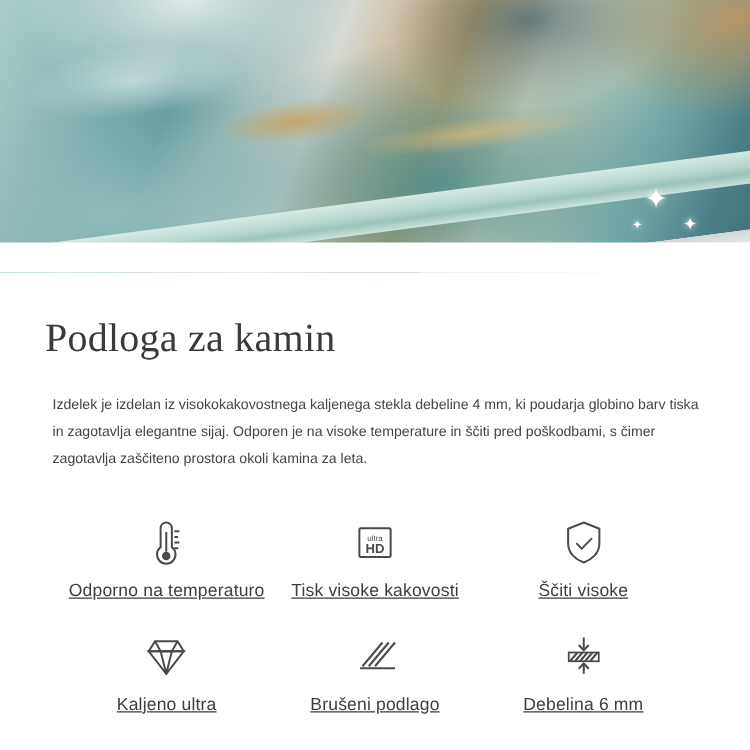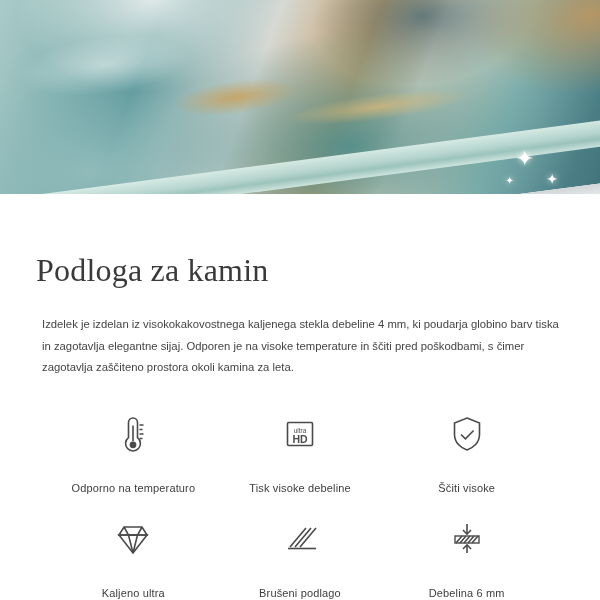--- a/index.html
+++ b/index.html
@@ -129,25 +129,26 @@
     justify-content: flex-start;
     padding: 6px 4px 10px 4px;
   }
   .feature-icon {
     height: 46px;
     display: flex;
     align-items: center;
     justify-content: center;
   }
   .feature-label {
-    margin-top: 25px;
-    font-size: 11px;
+    margin-top: 7px;
+    font-size: 14px;
     color: #3d3d3d;
     text-align: center;
     letter-spacing: 0.15px;
+    text-decoration: underline;
   }
   svg { display: block; }
   .ln { stroke: #4a4a4a; fill: none; stroke-width: 1.6; }
 </style>
 </head>
 <body>
 
 <div class="page">
 
   <div class="hero">
@@ -182,21 +183,21 @@
       </div>
 
       <div class="feature">
         <div class="feature-icon">
           <svg width="46" height="46" viewBox="0 0 46 46" aria-hidden="true">
             <rect class="ln" x="10.5" y="11.5" width="25" height="23" rx="1.2"></rect>
             <text x="23" y="22" text-anchor="middle" font-family="Liberation Sans, sans-serif" font-size="6.4" fill="#4a4a4a">ultra</text>
             <text x="23" y="31.5" text-anchor="middle" font-family="Liberation Sans, sans-serif" font-size="10.5" font-weight="bold" fill="#4a4a4a">HD</text>
           </svg>
         </div>
-        <div class="feature-label">Tisk visoke debeline</div>
+        <div class="feature-label">Tisk visoke kakovosti</div>
       </div>
 
       <div class="feature">
         <div class="feature-icon">
           <svg width="46" height="46" viewBox="0 0 46 46" aria-hidden="true">
             <path class="ln" d="M23 7 L35.5 12 v11.5 c0 8.2 -6.3 13.4 -12.5 15.5 C16.8 36.9 10.5 31.7 10.5 23.5 V12 Z"></path>
             <path class="ln" d="M17 23.5 l4.4 4.4 L29.6 19.5" stroke-width="2"></path>
           </svg>
         </div>
         <div class="feature-label">Ščiti visoke</div>

